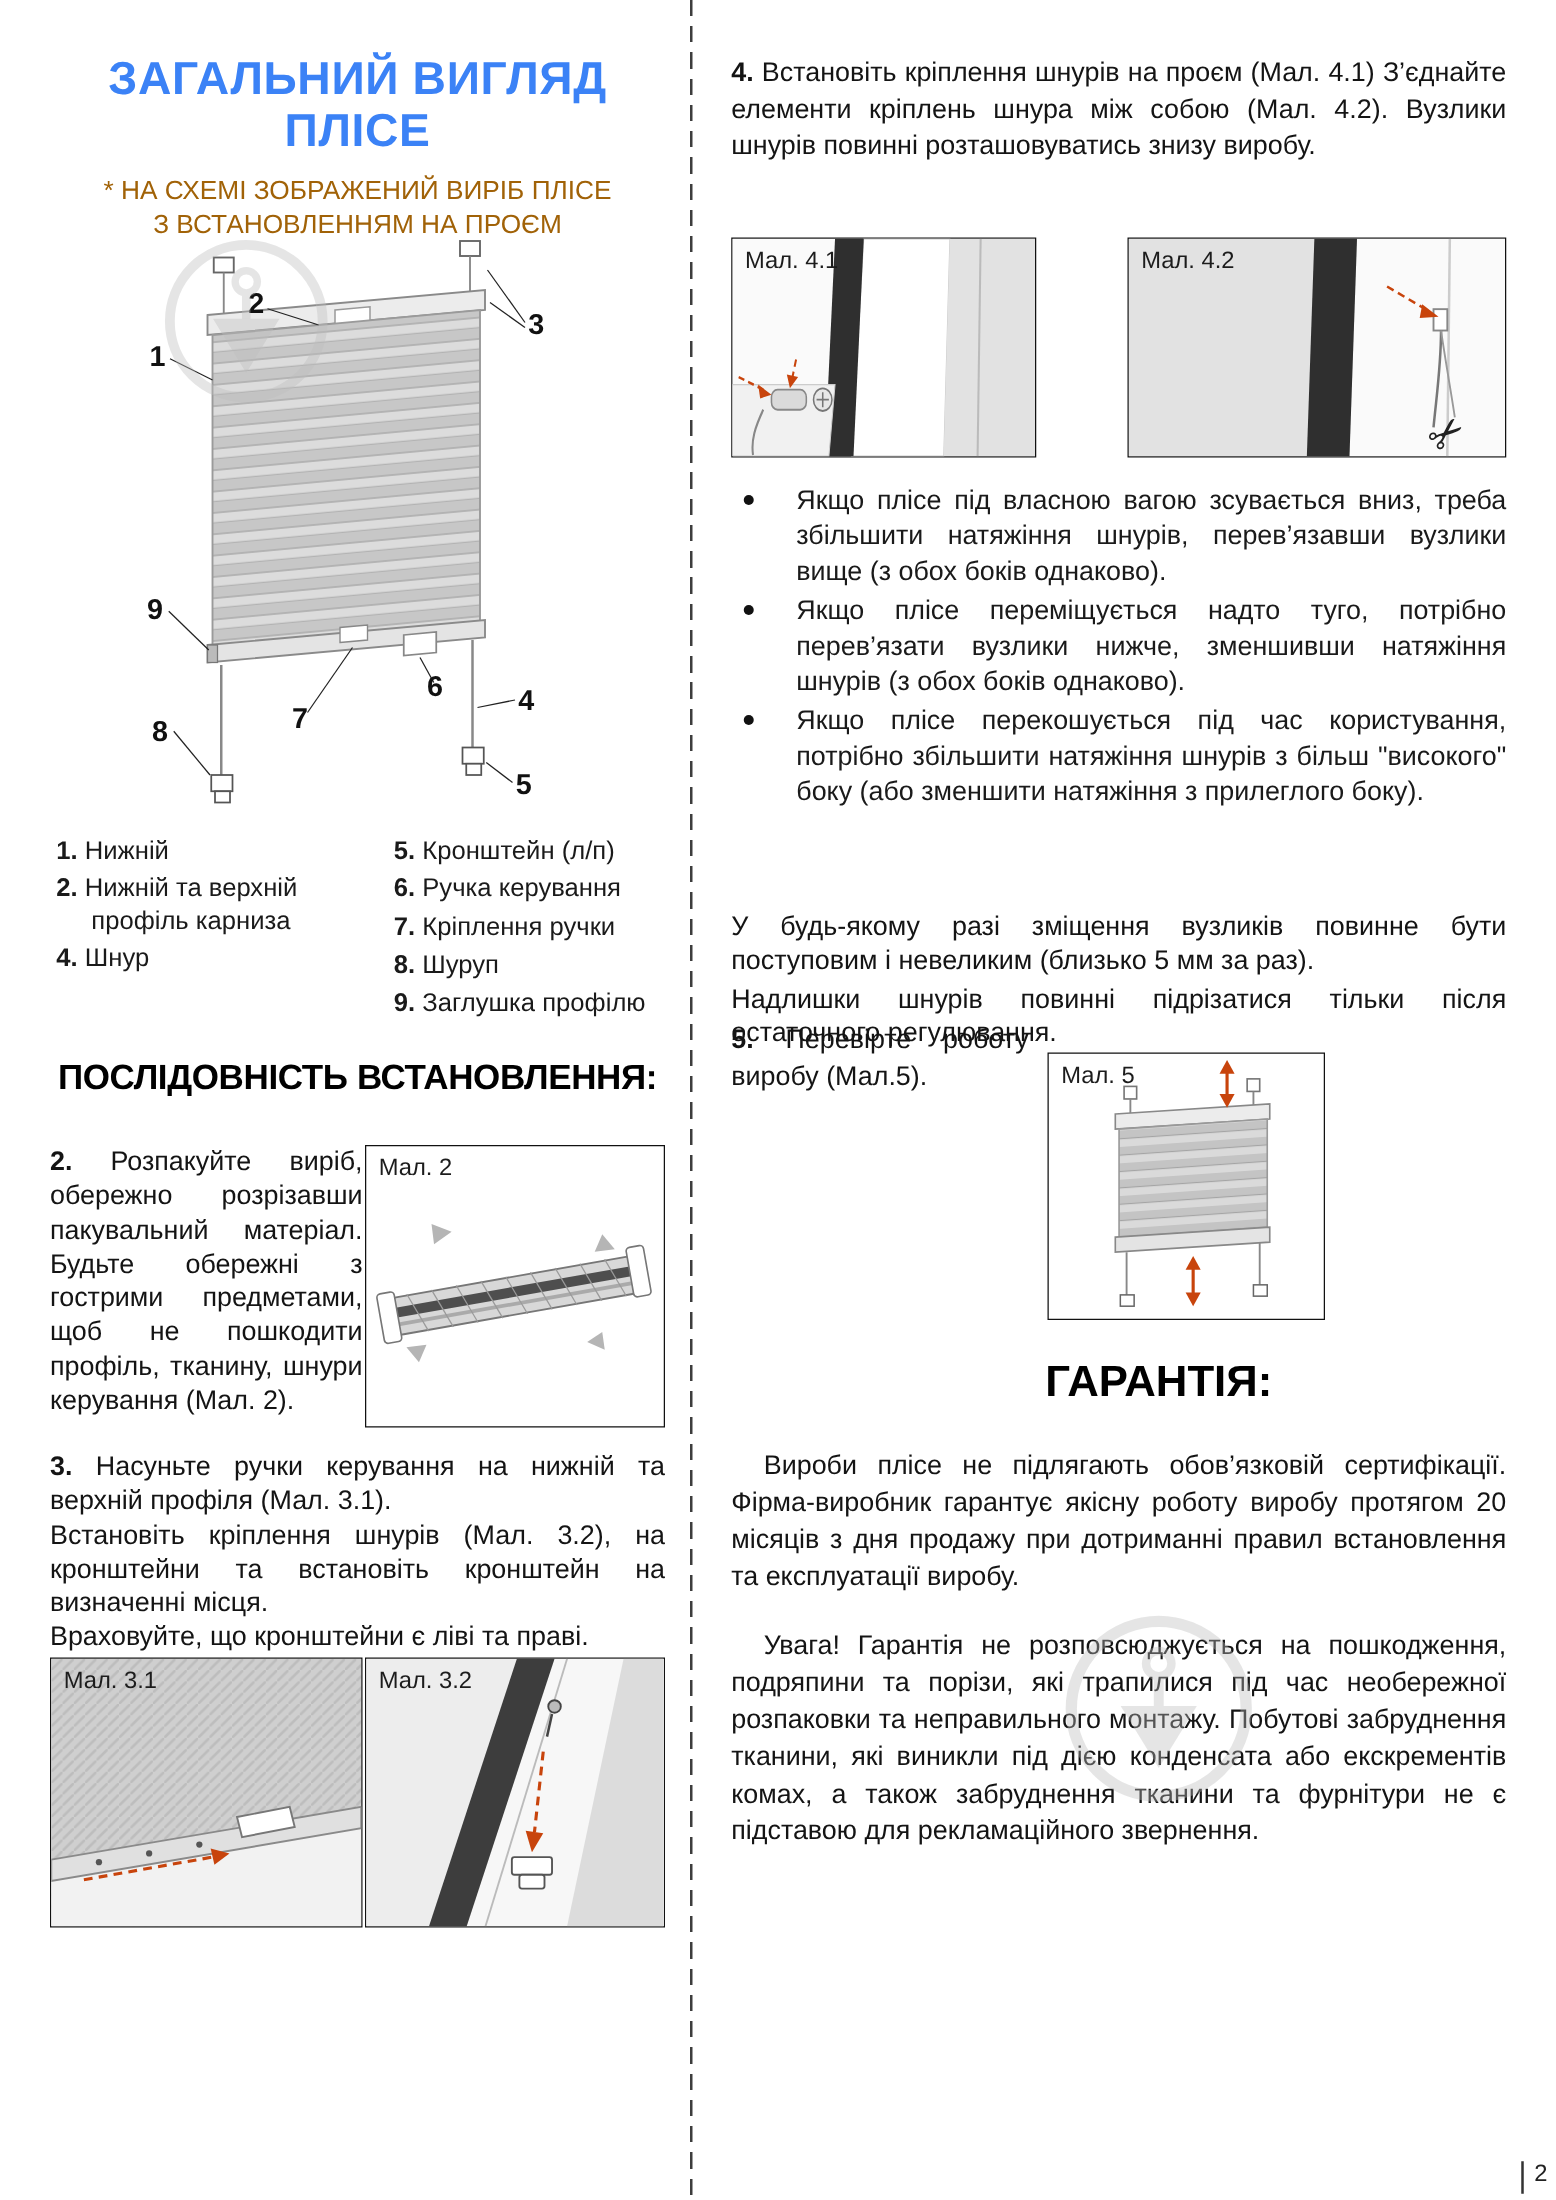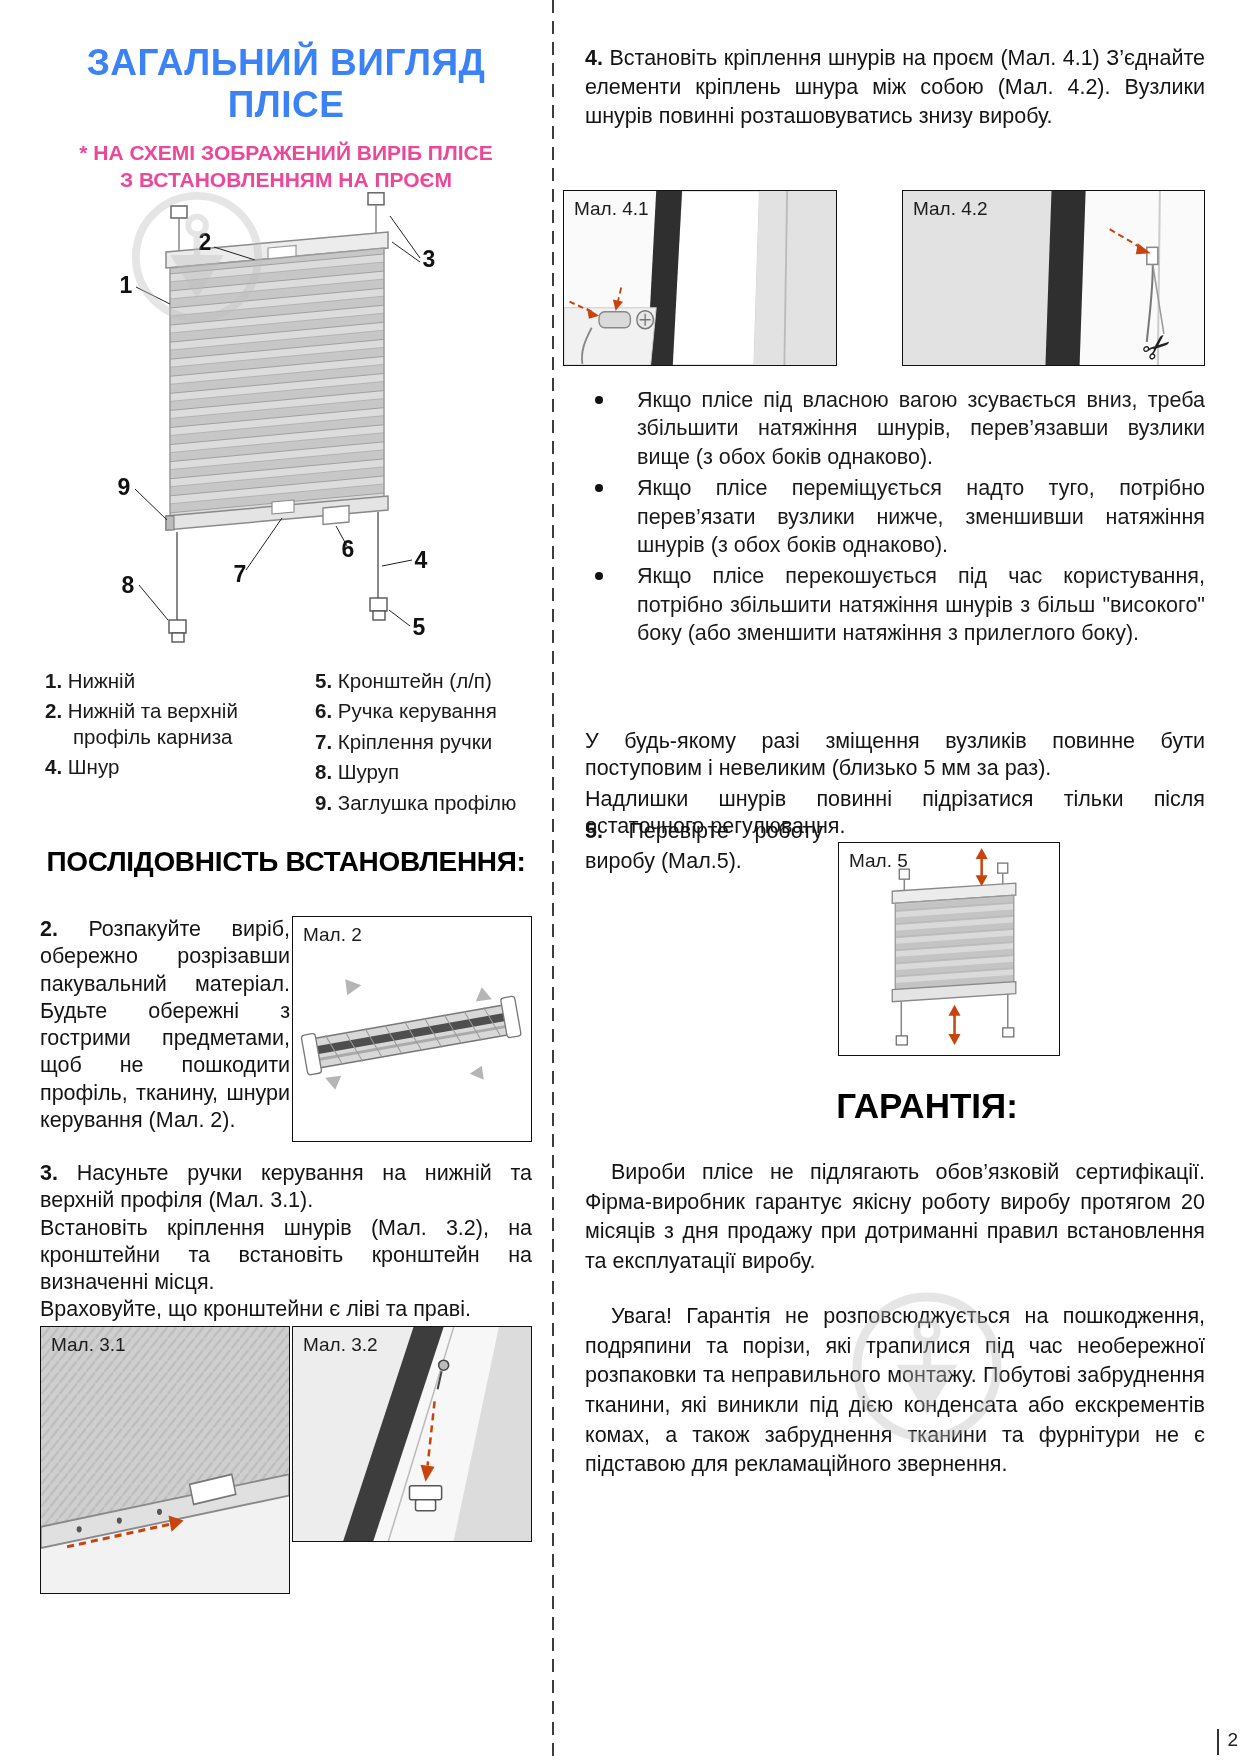--- a/index.html
+++ b/index.html
@@ -6,21 +6,21 @@
   body { background: #ffffff; font-family: "Liberation Sans", sans-serif; }
   .page { position: relative; width: 1245px; height: 1760px; background: #fff; color: #1a1a1a; overflow: hidden; }
 
   .divider { position: absolute; left: 552px; top: 0; width: 2px; height: 1760px;
     background: repeating-linear-gradient(to bottom, #3d3d3d 0 13px, transparent 13px 21px); }
 
   
   .l-title { position: absolute; left: 40px; top: 42px; width: 492px; text-align: center;
     font-size: 37px; font-weight: bold; line-height: 1.13; letter-spacing: .5px; color: #3b82f6; }
   .l-subtitle { position: absolute; left: 40px; top: 140px; width: 492px; text-align: center;
-    font-size: 21px; font-weight: bold; line-height: 1.28; color: #ec4899; }
+    font-size: 21px; font-weight: normal; line-height: 1.28; color: #a16207; }
   .main-diagram { position: absolute; left: 40px; top: 192px; }
 
   .legend { position: absolute; left: 45px; top: 668px; width: 487px; display: flex; gap: 15px;
     font-size: 20.5px; line-height: 1.24; }
   .legend-col1 { width: 255px; }
   .legend-col2 { width: 217px; }
   .legend-item { padding-left: 28px; text-indent: -28px; margin-bottom: 5px; }
   .legend-item b { font-weight: bold; }
 
   .seq-title { position: absolute; left: 40px; top: 846px; width: 492px; text-align: center;
@@ -31,23 +31,23 @@
 
   .step2 { position: absolute; left: 40px; top: 916px; width: 250px; }
   .step3 { position: absolute; left: 40px; top: 1160px; width: 492px; }
   .s3line { text-align: justify; }
 
   
   .figbox { position: absolute; border: 1.5px solid #111; background: #fff; }
   .figbox svg { position: absolute; left: 0; top: 0; width: 100%; height: 100%; }
   .figlabel { position: absolute; left: 10px; top: 7px; font-size: 19px; color: #1c1c1c; z-index: 2; }
   .fig2  { left: 292px; top: 916px;  width: 240px; height: 226px; }
-  .fig31 { left: 40px;  top: 1326px; width: 250px; height: 268px; }
+  .fig31 { left: 40px;  top: 1326px; width: 250px; height: 216px; }
   .fig32 { left: 292px; top: 1326px; width: 240px; height: 216px; }
-  .fig41 { left: 563px; top: 190px;  width: 274px; height: 176px; }
+  .fig41 { left: 585px; top: 190px;  width: 244px; height: 176px; }
   .fig42 { left: 902px; top: 190px;  width: 303px; height: 176px; }
   .fig5  { left: 838px; top: 842px;  width: 222px; height: 214px; }
 
   
   .step4 { position: absolute; left: 585px; top: 44px; width: 620px; line-height: 1.35; }
   .bullets { position: absolute; left: 585px; top: 386px; width: 620px; }
   .bullet-item { position: relative; padding-left: 52px; margin-bottom: 3px;
     font-size: 21.5px; line-height: 1.32; text-align: justify; }
   .dot { position: absolute; left: 10px; top: 10px; width: 8px; height: 8px; border-radius: 50%; background: #111; }
   .notes { position: absolute; left: 585px; top: 728px; width: 620px; }

